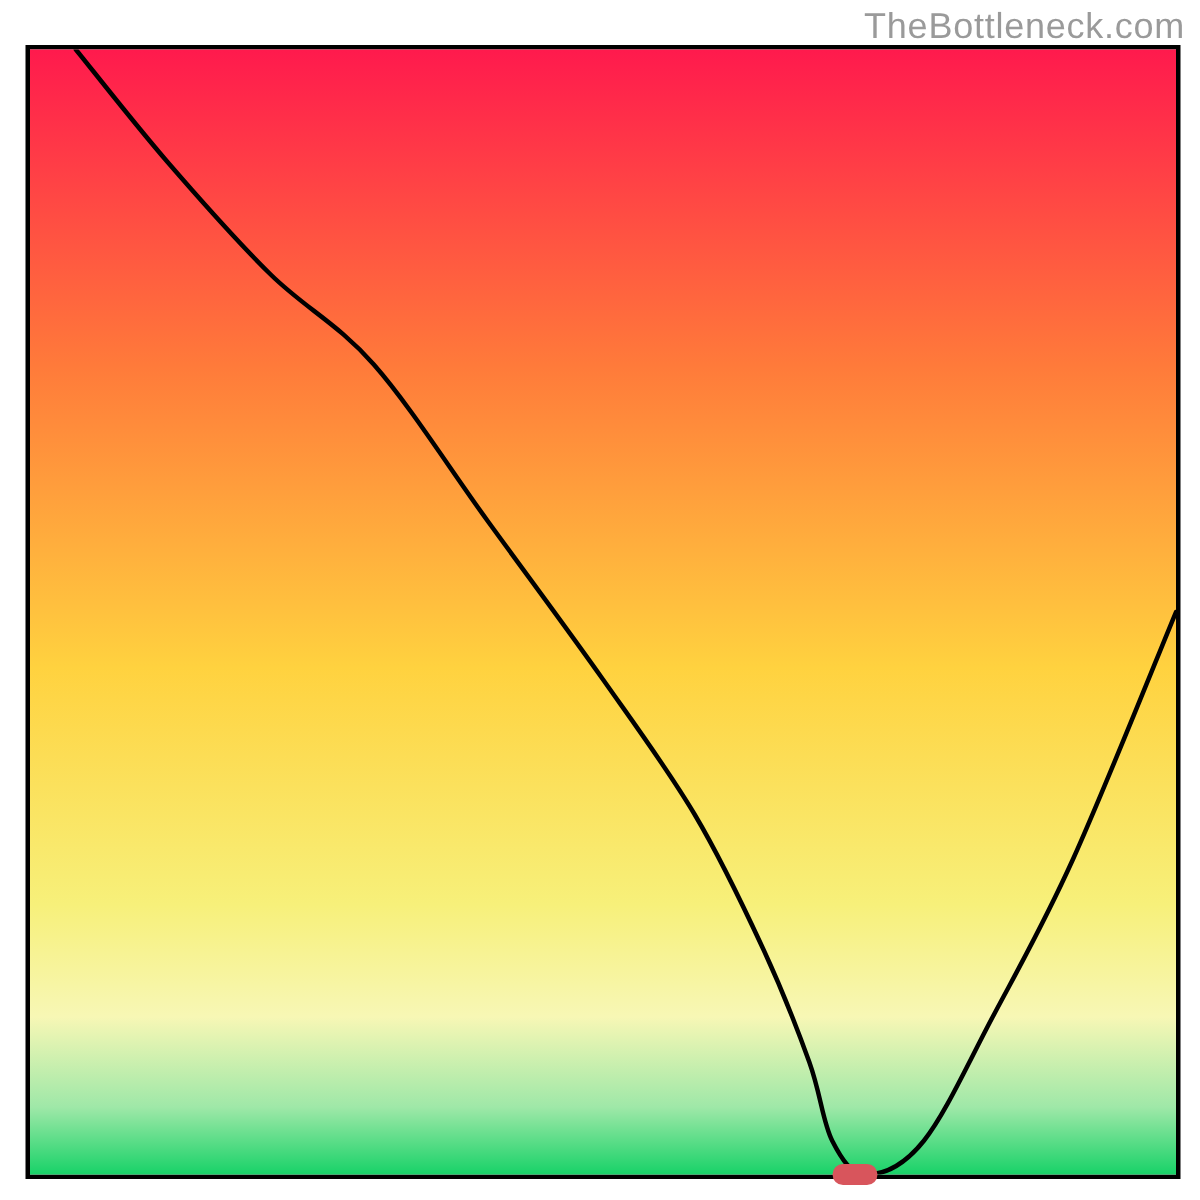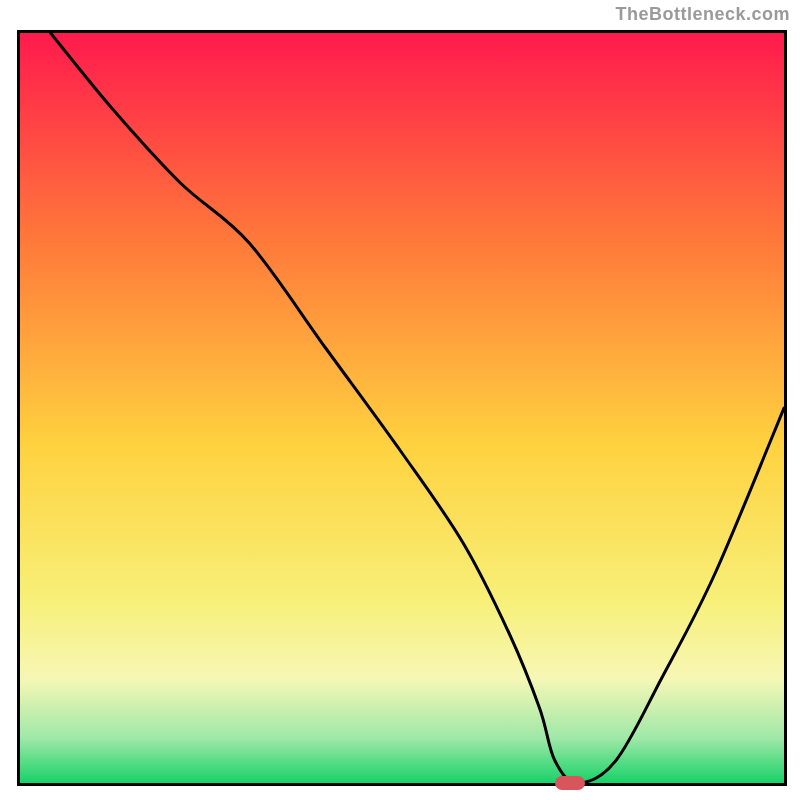--- a/index.html
+++ b/index.html
@@ -33,22 +33,22 @@
     position: absolute;
     background: #d8555c;
     border-radius: 8px;
     transform: translate(-50%, -50%);
   }
   .watermark {
     position: absolute;
     top: 4px;
     right: 10px;
     font-family: Arial, Helvetica, sans-serif;
-    font-size: 18px;
-    font-weight: 700;
+    font-size: 24px;
+    font-weight: 400;
     color: #9a9a9a;
     letter-spacing: 0.5px;
     user-select: none;
   }
 </style>
 </head>
 <body>
 
 <div class="chart-wrap">
 

